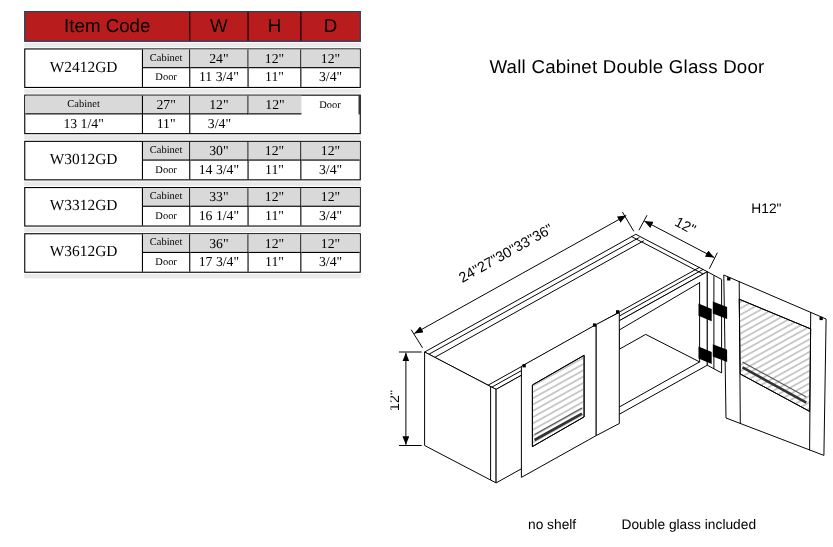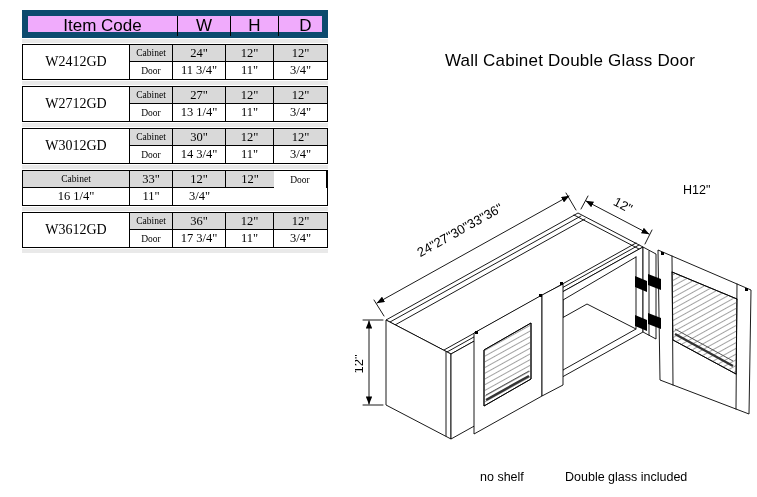--- a/index.html
+++ b/index.html
@@ -2,21 +2,21 @@
 <html><head>
 <meta charset="utf-8">
 <style>
   html,body{margin:0;padding:0;background:#fff;}
   #page{position:relative;width:757px;height:497px;background:#ffffff;overflow:hidden;
         font-family:"Liberation Sans", sans-serif;color:#000;}
 
   
   .spec-table{position:absolute;left:22px;top:10px;width:306px;}
   .thead{display:grid;grid-template-columns:150px 53px 48px 53px;height:28px;
-         border:6px solid #0c4a6e;box-sizing:border-box;background:#f0abfc;text-align:right;}
+         border:1px solid #0c4a6e;box-sizing:border-box;background:#b91c1c;text-align:right;}
   .th{display:flex;align-items:center;justify-content:center;font-size:17px;
       border-right:1px solid #000;}
   .nr{border-right:none !important;}
   .sep{height:4px;background:#e9e9e9;margin:1px 0;}
   .group{display:grid;grid-template-columns:107px 43px 53px 48px 53px;
          grid-auto-rows:17px;border:1px solid #000;background:#fff;font-family:Liberation Serif, serif;}
   .cell{display:flex;align-items:center;justify-content:center;
         border-right:1px solid #000;overflow:hidden;white-space:nowrap;}
   .bb{border-bottom:1px solid #000;}
   .code{grid-row:1/3;font-size:14px;}
@@ -58,21 +58,20 @@
       <div class="cell val shade bb">12"</div>
       <div class="cell val shade bb nr">12"</div>
       <div class="cell lbl">Door</div>
       <div class="cell val">11 3/4"</div>
       <div class="cell val">11"</div>
       <div class="cell val nr">3/4"</div>
     </div>
 
     <div class="sep"></div>
     <div class="group">
-      <div class="cell code">W2712GD</div>
       <div class="cell lbl shade bb">Cabinet</div>
       <div class="cell val shade bb">27"</div>
       <div class="cell val shade bb">12"</div>
       <div class="cell val shade bb nr">12"</div>
       <div class="cell lbl">Door</div>
       <div class="cell val">13 1/4"</div>
       <div class="cell val">11"</div>
       <div class="cell val nr">3/4"</div>
     </div>
 
@@ -84,20 +83,21 @@
       <div class="cell val shade bb">12"</div>
       <div class="cell val shade bb nr">12"</div>
       <div class="cell lbl">Door</div>
       <div class="cell val">14 3/4"</div>
       <div class="cell val">11"</div>
       <div class="cell val nr">3/4"</div>
     </div>
 
     <div class="sep"></div>
     <div class="group">
+      <div class="cell code">W3312GD</div>
       <div class="cell lbl shade bb">Cabinet</div>
       <div class="cell val shade bb">33"</div>
       <div class="cell val shade bb">12"</div>
       <div class="cell val shade bb nr">12"</div>
       <div class="cell lbl">Door</div>
       <div class="cell val">16 1/4"</div>
       <div class="cell val">11"</div>
       <div class="cell val nr">3/4"</div>
     </div>
 

